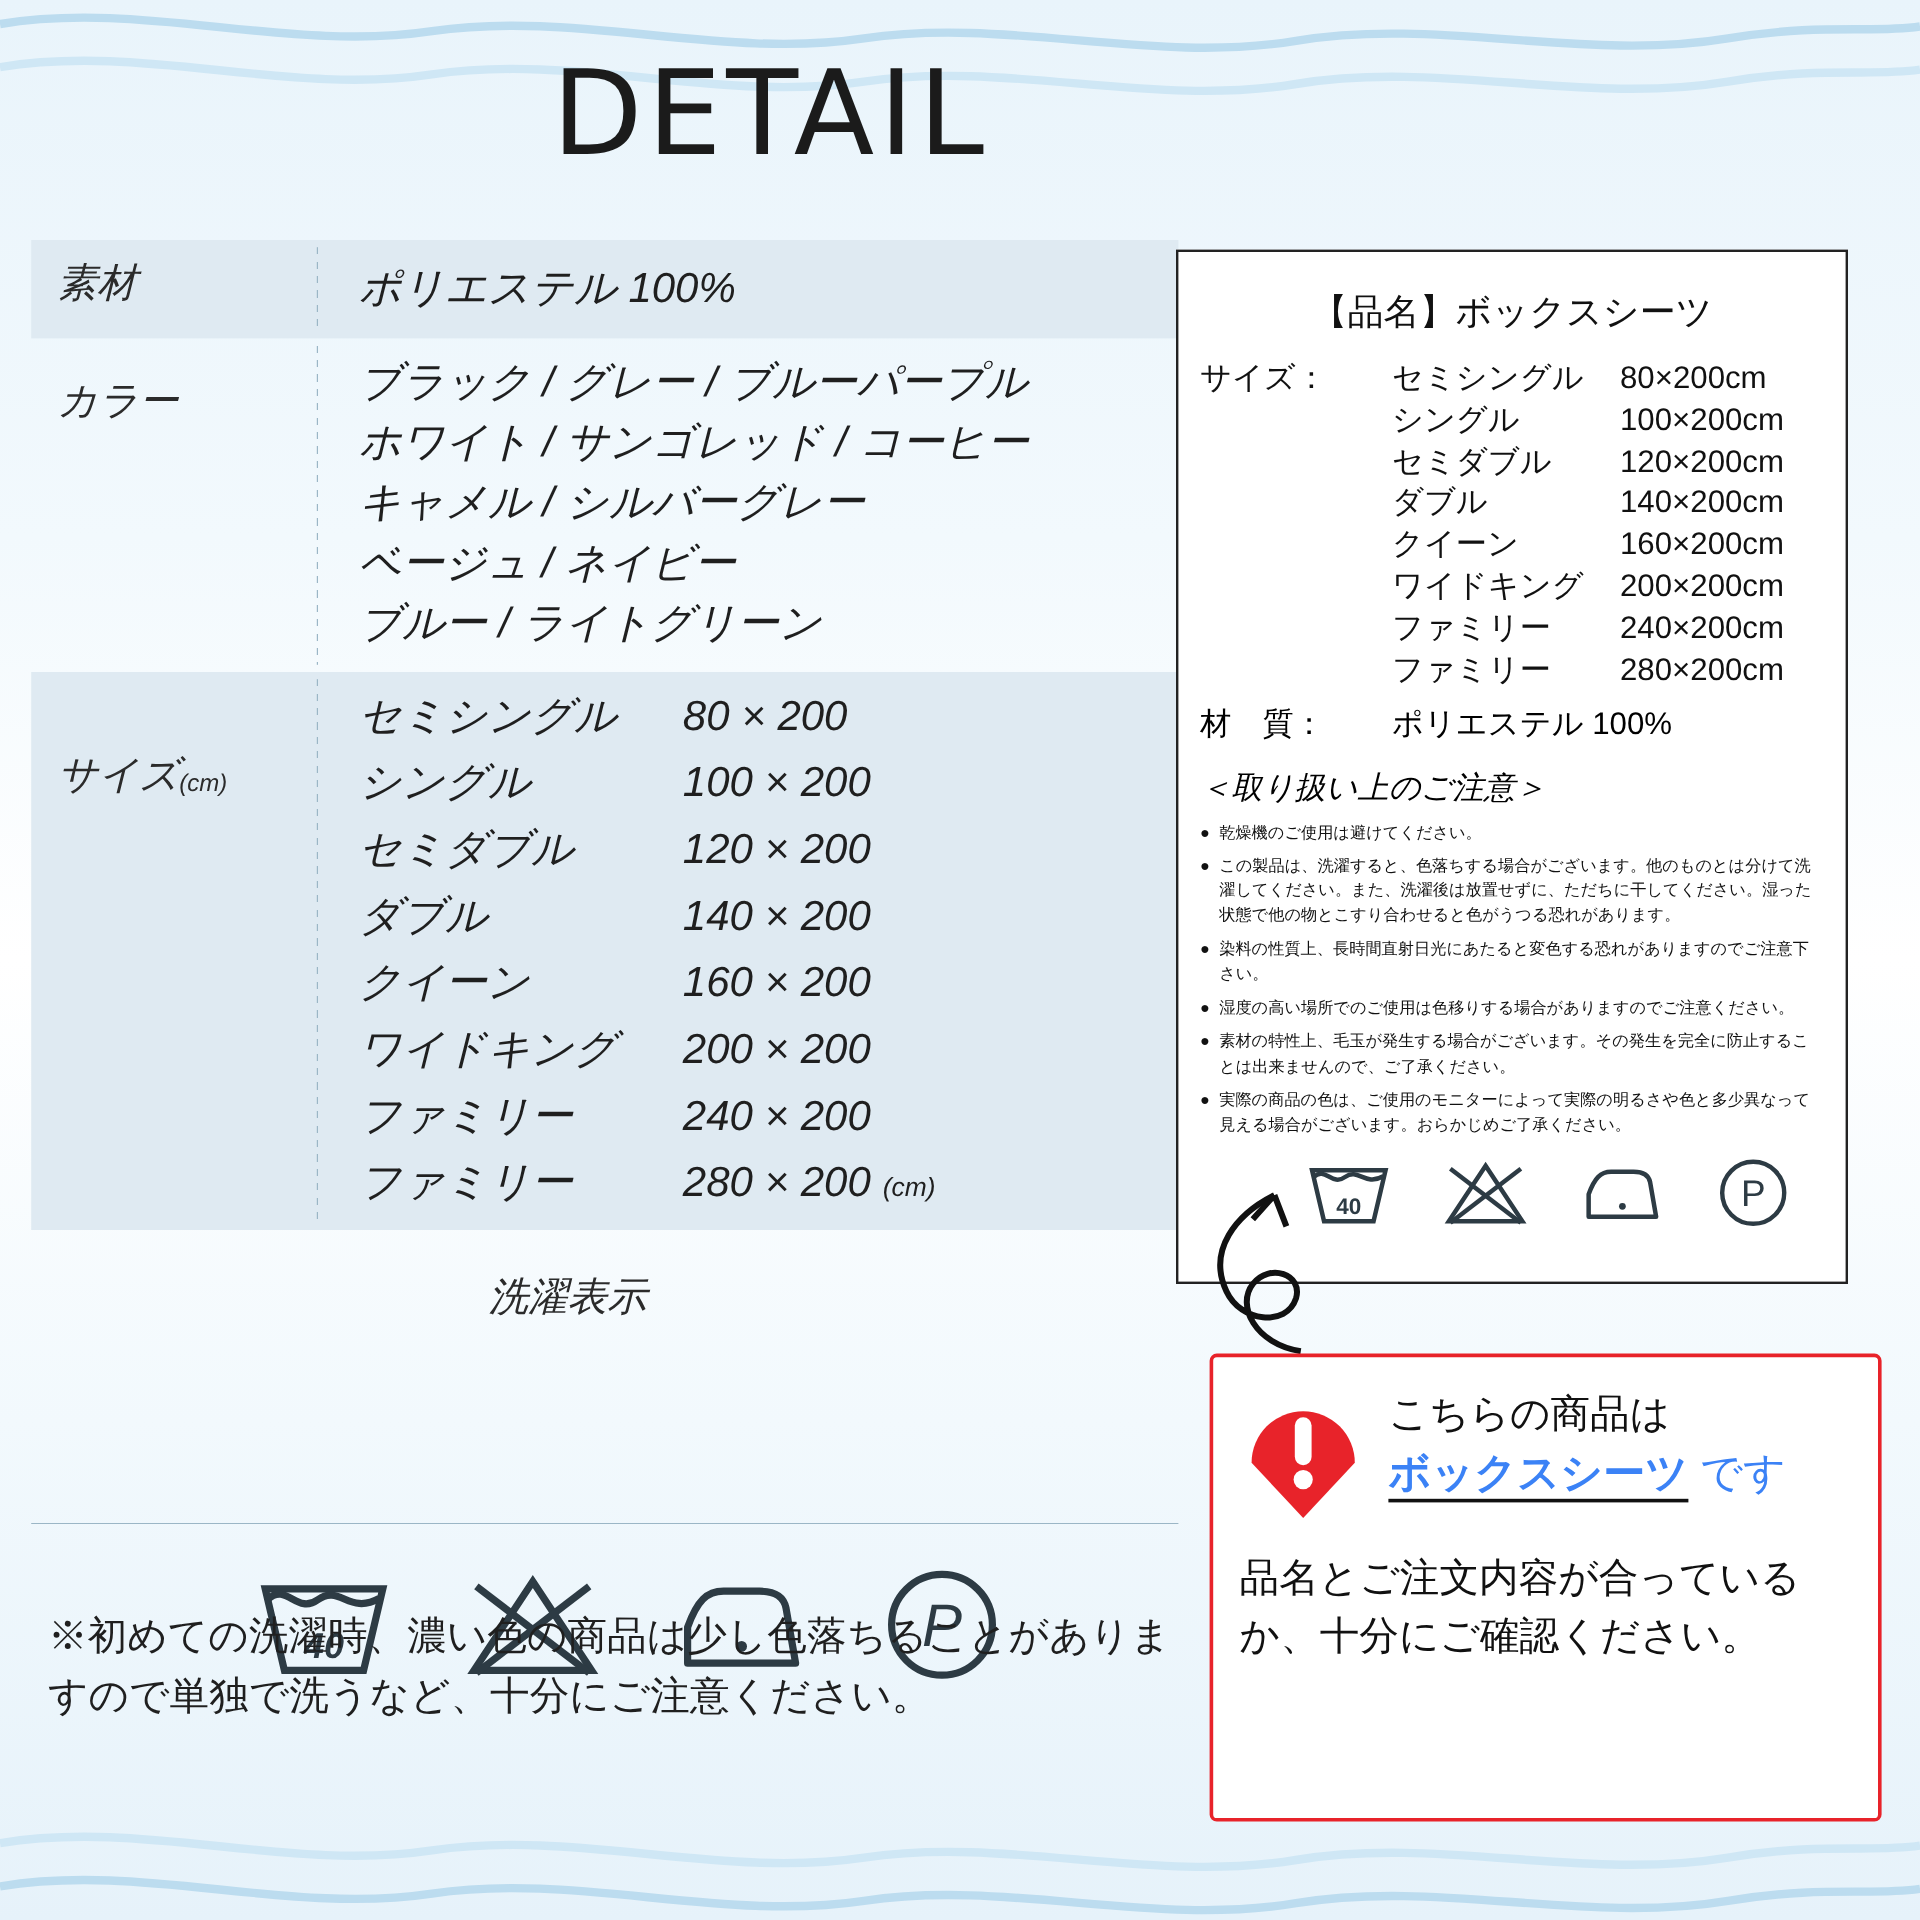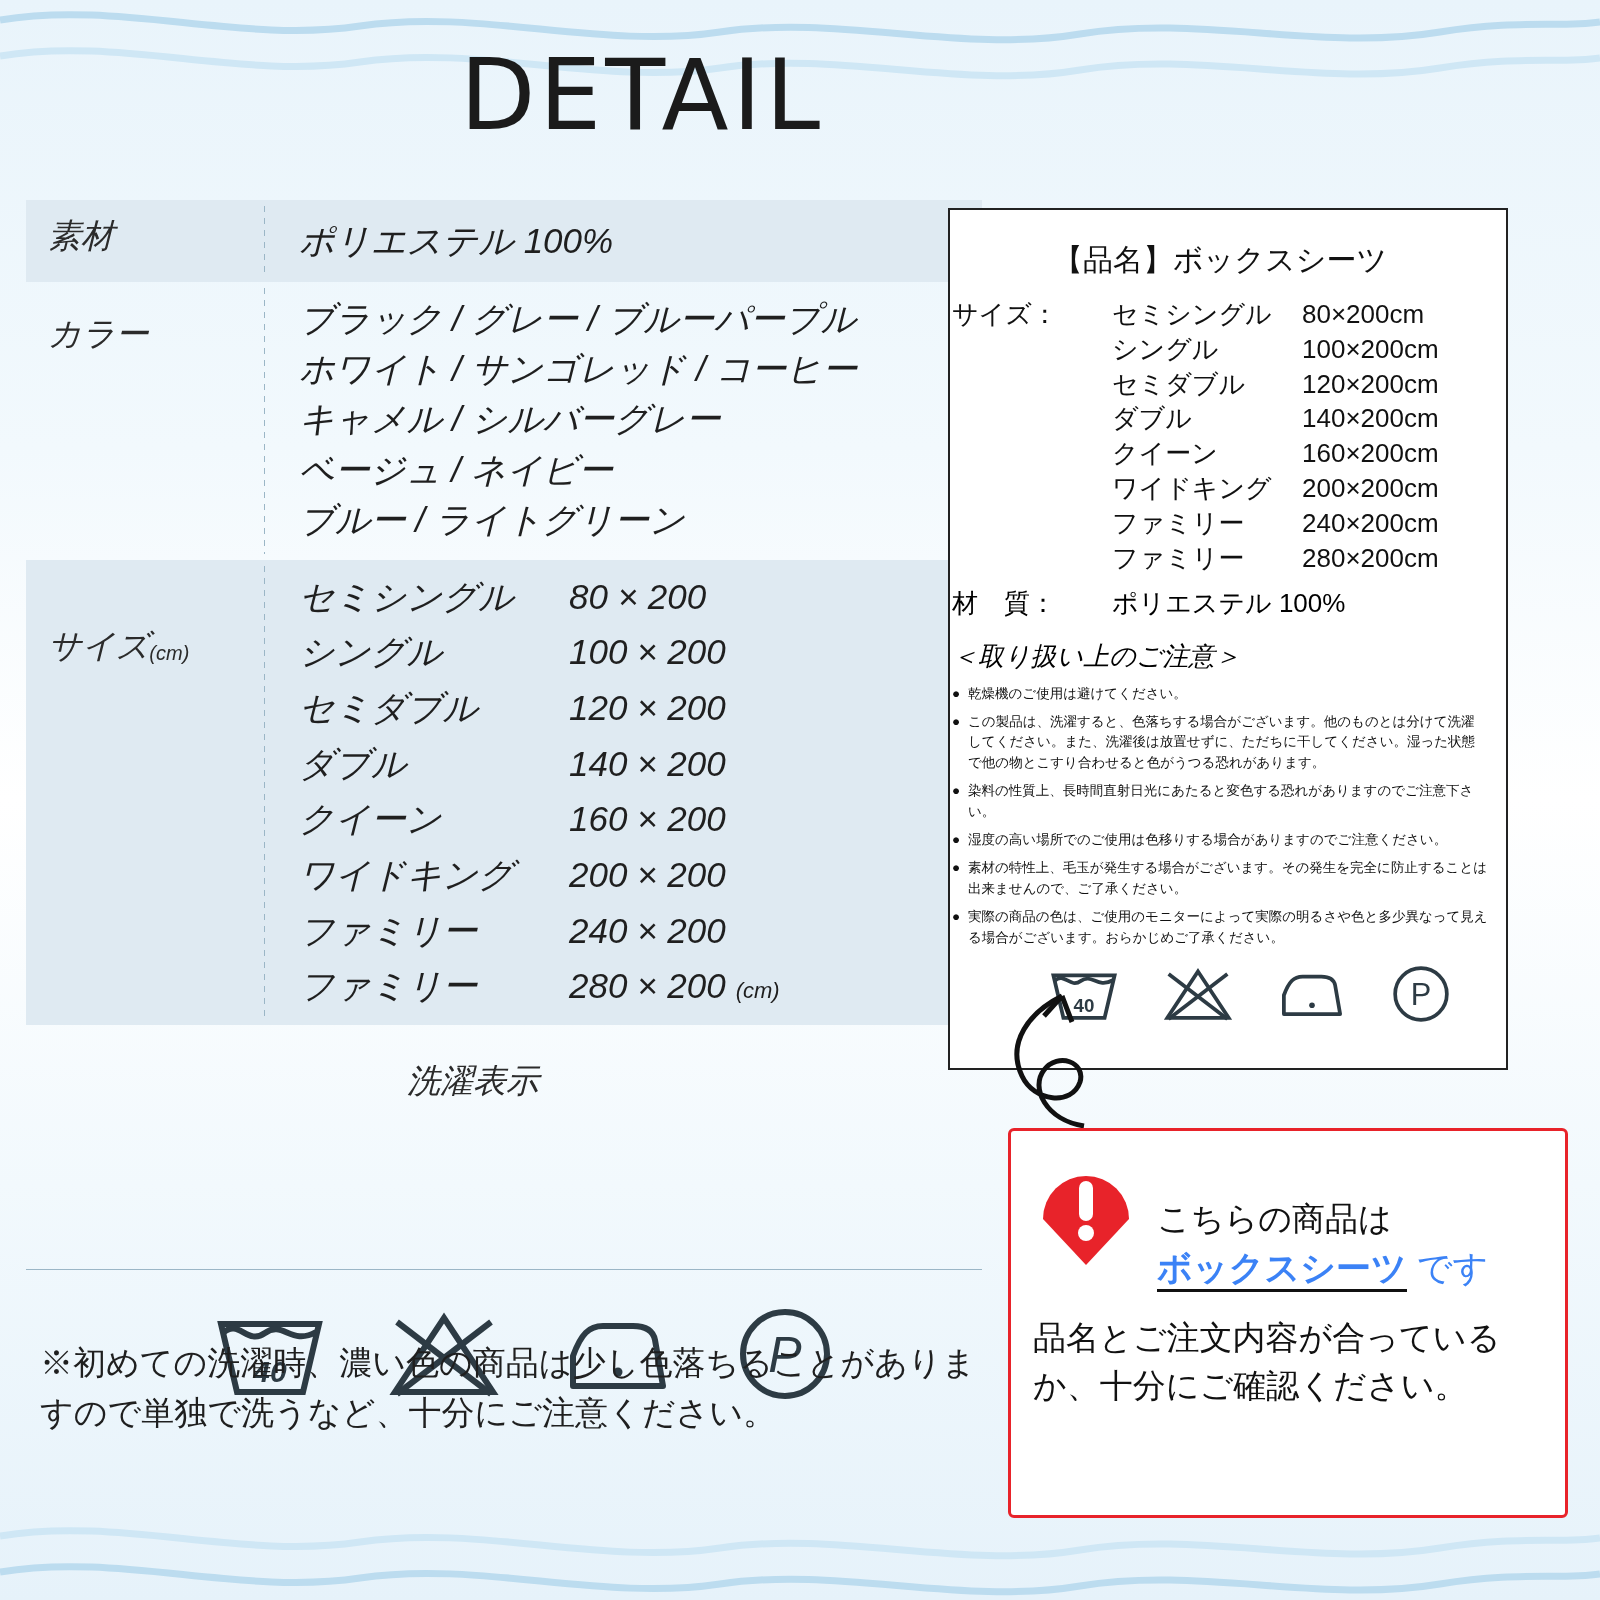--- a/index.html
+++ b/index.html
@@ -55,22 +55,22 @@
   .wash-row .cell-label{padding-top:34px;padding-bottom:34px;}
   .wash-icons{display:flex;align-items:center;gap:56px;padding:16px 0 16px 40px;}
 
   .note{
     position:absolute;left:40px;top:1338px;width:940px;
     font-size:33px;line-height:1.5;color:#1f1f1f;
   }
 
   
   .spec-box{
-    position:absolute;left:948px;top:208px;width:560px;height:862px;
-    border:2px solid #222;background:#fff;box-sizing:border-box;padding:22px 18px 10px 2px;
+    position:absolute;left:980px;top:208px;width:560px;height:862px;
+    border:2px solid #222;background:#fff;box-sizing:border-box;padding:22px 18px 10px 18px;
   }
   .spec-title{font-size:30px;text-align:center;color:#111;margin:8px 0 16px 0;}
   .spec-line{display:flex;font-size:26px;color:#111;line-height:1.34;}
   .spec-key{width:160px;flex:0 0 160px;text-align:left;}
   .spec-sizename{width:190px;flex:0 0 190px;}
   .spec-val{white-space:nowrap;}
   .spec-indent{padding-left:160px;}
   .spec-mat{display:flex;font-size:26px;margin-top:10px;}
   .caution-title{font-size:26px;margin:18px 0 10px 0;font-style:italic;}
   .caution-list{font-size:13.5px;line-height:1.55;color:#111;}
@@ -79,21 +79,21 @@
   .spec-icons{display:flex;align-items:center;gap:40px;justify-content:center;margin-top:14px;padding-left:60px;}
 
   .arrow{position:absolute;left:1000px;top:990px;width:120px;height:150px;}
 
   .alert-box{
     position:absolute;left:1008px;top:1128px;width:560px;height:390px;
     border:3px solid #e8232a;border-radius:6px;background:#fff;box-sizing:border-box;
     padding:26px 22px;
   }
   .alert-head{display:flex;align-items:flex-start;gap:18px;}
-  .alert-text1{font-size:33px;color:#111;line-height:1.25;margin-top:41px;}
+  .alert-text1{font-size:33px;color:#111;line-height:1.25;}
   .alert-text2{font-size:35px;color:#3b82f6;margin-top:6px;}
   .alert-strong{font-weight:bold;border-bottom:3px solid #111;padding-bottom:2px;}
   .alert-body{font-size:33px;color:#111;line-height:1.45;margin-top:22px;}
 </style>
 </head>
 <body>
 
 <svg class="wave-top" viewBox="0 0 1600 90" preserveAspectRatio="none">
   <path d="M0,20 C120,0 240,44 360,26 C480,8 600,50 720,32 C840,14 960,54 1080,34 C1200,14 1320,52 1440,32 C1520,19 1560,28 1600,22" fill="none" stroke="#bcdcef" stroke-width="7"></path>
   <path d="M0,56 C120,36 240,80 360,62 C480,44 600,86 720,68 C840,50 960,90 1080,70 C1200,50 1320,88 1440,68 C1520,55 1560,64 1600,58" fill="none" stroke="#cfe7f5" stroke-width="7"></path>

